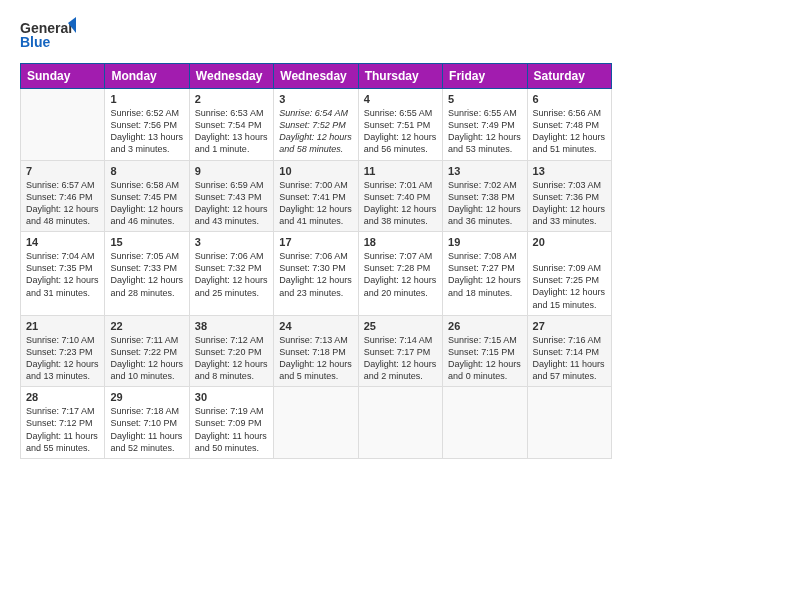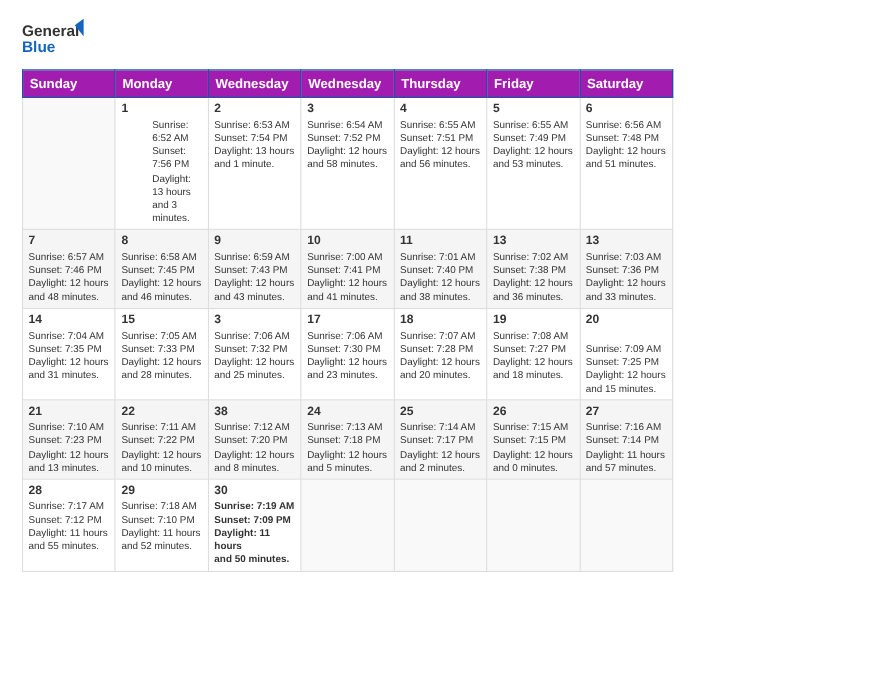--- a/index.html
+++ b/index.html
@@ -109,35 +109,35 @@
           <th>Thursday</th>
           <th>Friday</th>
           <th>Saturday</th>
         </tr>
     </thead>
     <tbody id="calendar-body">
     <tr>
           <td class="empty"></td>
           <td>
             <span class="day-num">1</span>
-            <div class="day-info" style="white-space: pre-line; margin-left: 28px;">Sunrise: 6:52 AM
+            <div class="day-info" style="white-space: pre-line;">Sunrise: 6:52 AM
 Sunset: 7:56 PM
 Daylight: 13 hours
 and 3 minutes.</div>
           </td>
           <td>
             <span class="day-num">2</span>
             <div class="day-info" style="white-space: pre-line;">Sunrise: 6:53 AM
 Sunset: 7:54 PM
 Daylight: 13 hours
 and 1 minute.</div>
           </td>
           <td>
             <span class="day-num">3</span>
-            <div class="day-info" style="white-space: pre-line;">Sunrise: 6:54 AM
+            <div class="day-info" style="white-space: pre-line; font-style: italic;">Sunrise: 6:54 AM
 Sunset: 7:52 PM
 Daylight: 12 hours
 and 58 minutes.</div>
           </td>
           <td>
             <span class="day-num">4</span>
             <div class="day-info" style="white-space: pre-line;">Sunrise: 6:55 AM
 Sunset: 7:51 PM
 Daylight: 12 hours
 and 56 minutes.</div>
@@ -320,21 +320,21 @@
           </td>
           <td>
             <span class="day-num">29</span>
             <div class="day-info" style="white-space: pre-line;">Sunrise: 7:18 AM
 Sunset: 7:10 PM
 Daylight: 11 hours
 and 52 minutes.</div>
           </td>
           <td>
             <span class="day-num">30</span>
-            <div class="day-info" style="white-space: pre-line; font-weight: bold;">Sunrise: 7:19 AM
+            <div class="day-info" style="white-space: pre-line;">Sunrise: 7:19 AM
 Sunset: 7:09 PM
 Daylight: 11 hours
 and 50 minutes.</div>
           </td>
           <td class="empty"></td>
           <td class="empty"></td>
           <td class="empty"></td>
           <td class="empty"></td>
         </tr>
       </tbody>

